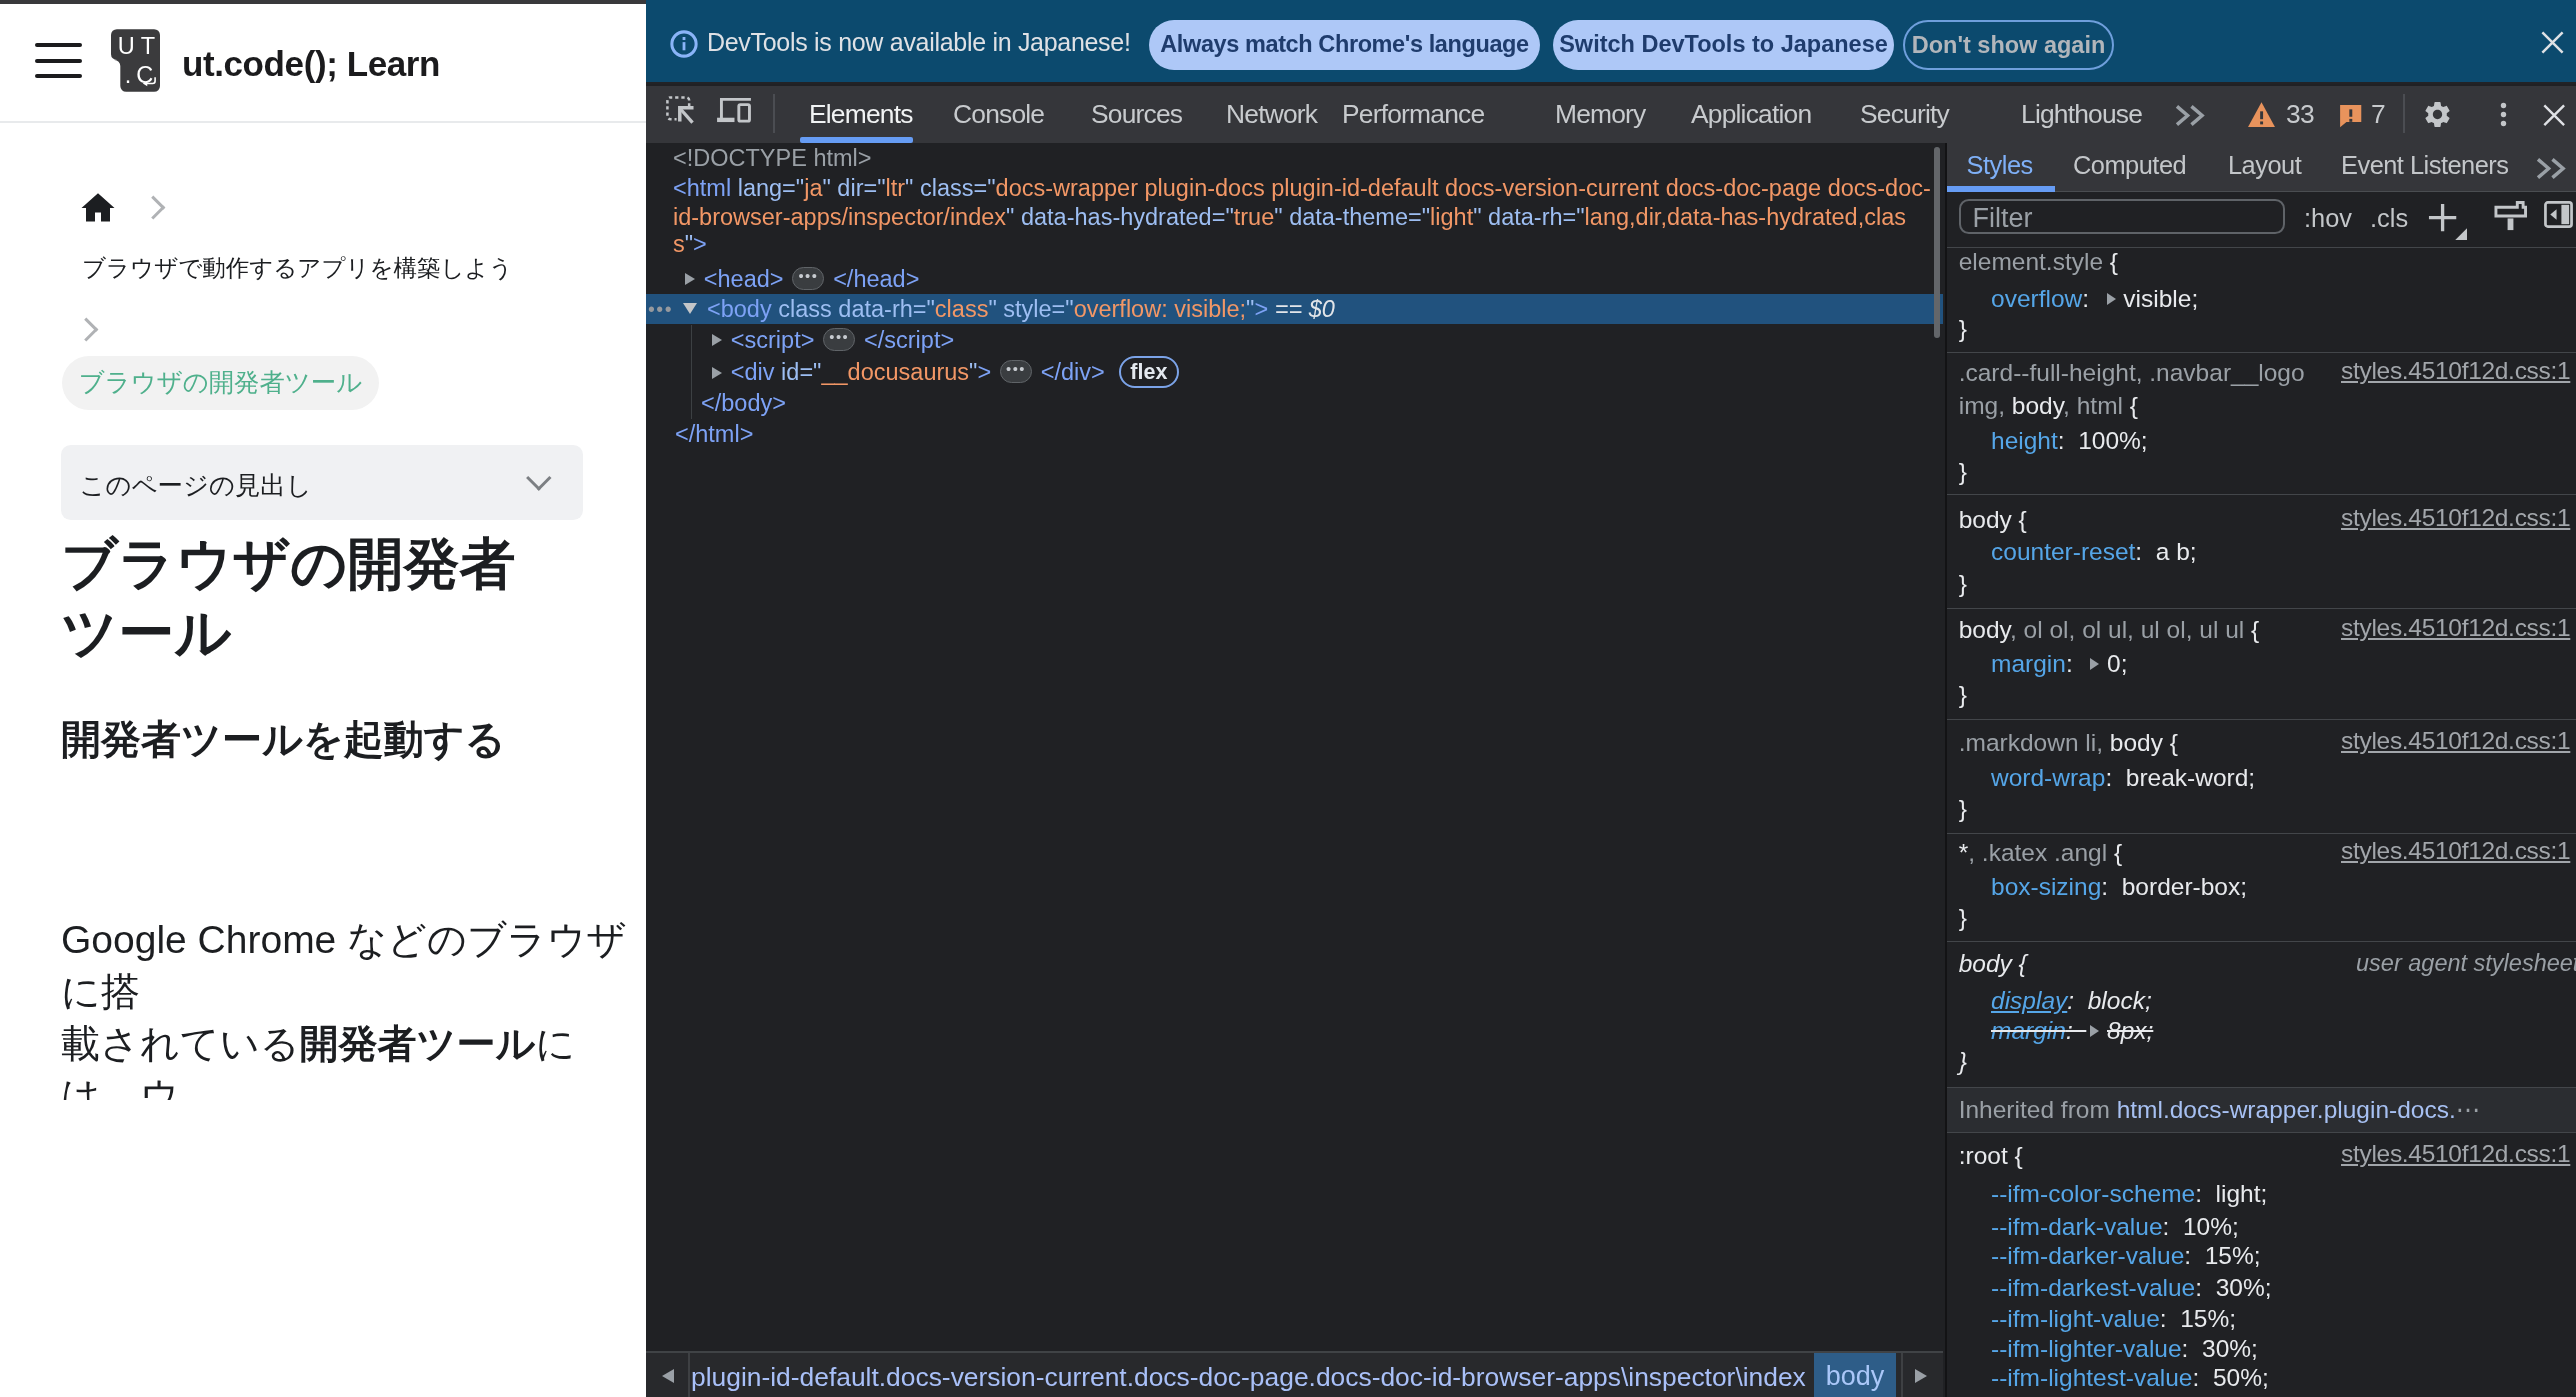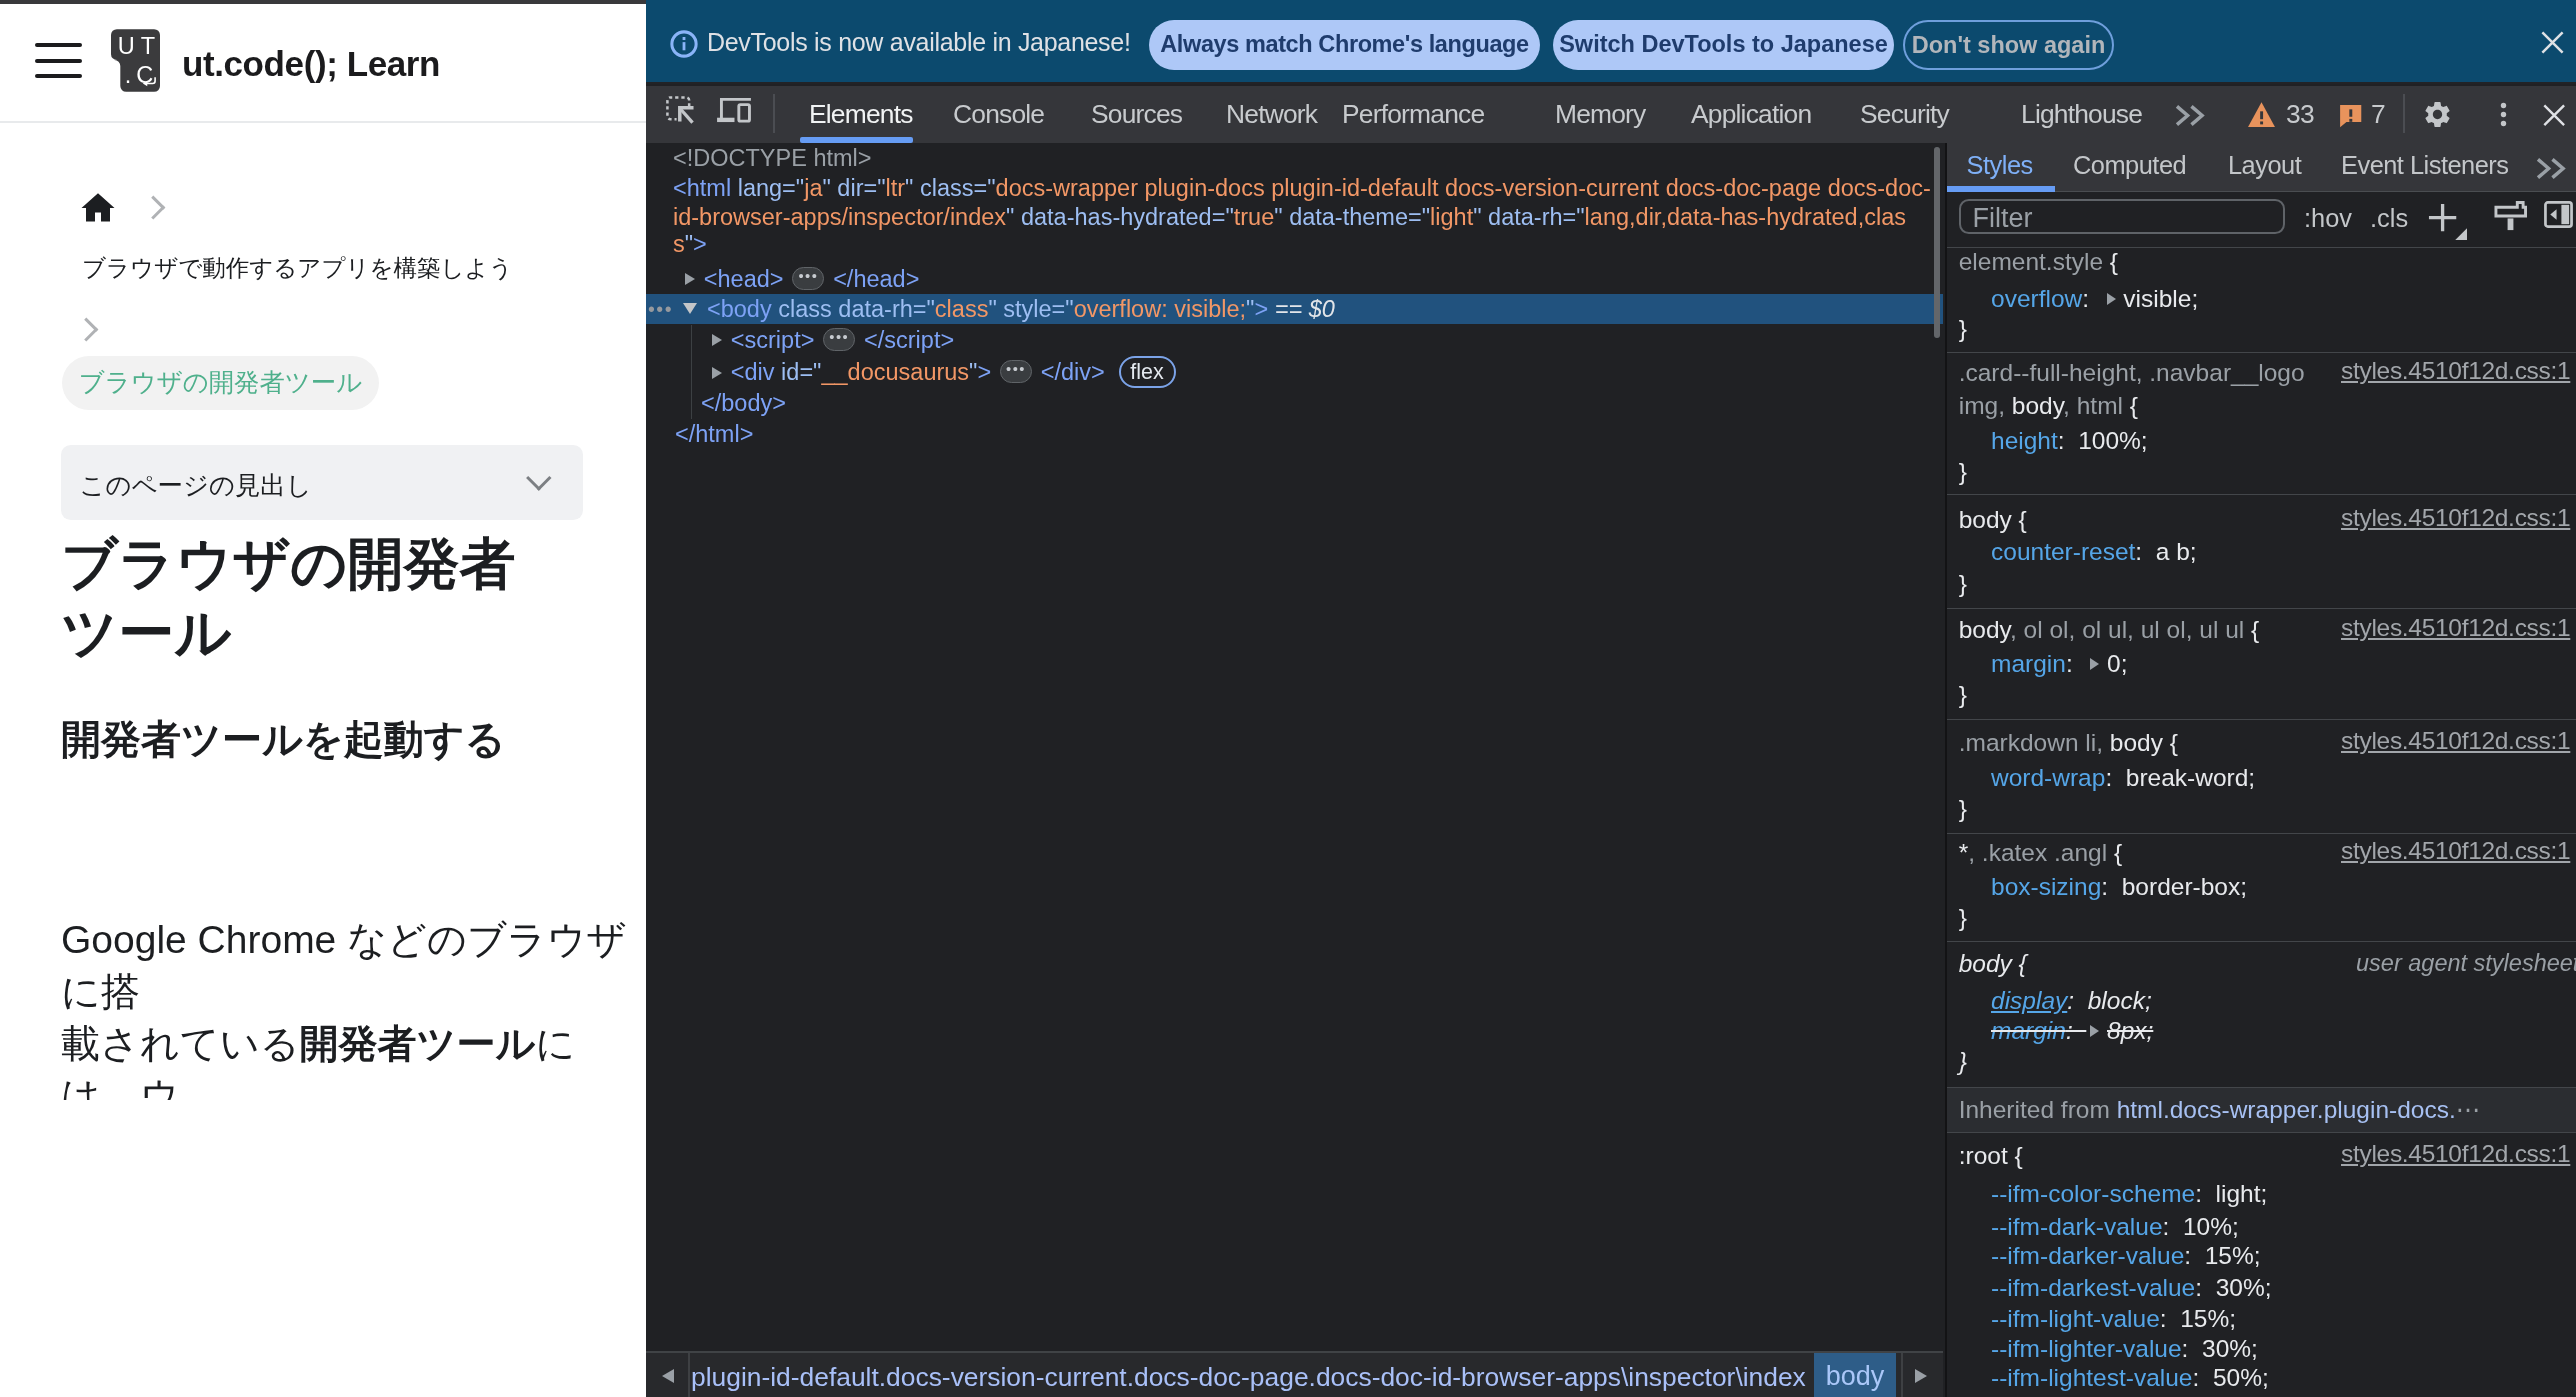--- a/index.html
+++ b/index.html
@@ -33,21 +33,21 @@
 .tab { position:absolute; top:0; height:57px; line-height:57px; font-size:26.4px; letter-spacing:-0.8px; color:#c7cacd; }
 #tabul { position:absolute; left:154px; top:51px; width:113px; height:5.9px; background:#669cf4; border-radius:2px; }
 
 .drow { position:absolute; left:0; width:1370px; height:30px; line-height:30px; font-size:23.5px; white-space:pre; color:#e8eaed; }
 .tag { color:#7da2f5; }
 .attr { color:#9dbef2; }
 .val { color:#f29766; }
 .gray { color:#9aa0a6; }
 .tri { display:inline-block; width:0; height:0; border-left:10.8px solid #9aa0a6; border-top:6.9px solid transparent; border-bottom:6.9px solid transparent; margin-right:8.8px; vertical-align:middle; margin-top:-2.9px;}
 .dots { display:inline-block; vertical-align:middle; margin:0 8.8px 4.9px 8.8px; width:32px; height:23.5px; border-radius:11.7px; background:#3a3d40; border:1.5px solid #606468; text-align:center; line-height:16.6px; color:#c6cacf; font-size:14.7px; letter-spacing:1.5px;}
-.flexbadge { display:inline-block; vertical-align:middle; margin-left:13.7px; margin-bottom:3.9px; padding:0 9.8px; height:32px; line-height:28px; border:2px solid #7ba3e8; border-radius:16.6px; color:#e4e9ef; font-size:21.5px; }
+.flexbadge { display:inline-block; vertical-align:middle; margin-left:13.7px; margin-bottom:3.9px; padding:0 9.8px; height:32px; line-height:28px; border:2px solid #7ba3e8; border-radius:16.6px; color:#e4e9ef; font-size:21.5px;font-weight:bold; }
 
 #sidebar { position:absolute; left:1299px; top:143px; width:692px; height:1255px; background:#202124; border-left:2px solid #131315; }
 #sbtabs { position:absolute; left:0; top:0; width:631px; height:49px; background:#35363a; border-bottom:1px solid #4a4d51; }
 .sbtab { position:absolute; top:0; height:49px; line-height:45px; font-size:25.4px; letter-spacing:-0.5px; color:#c3c6c9; }
 #sbul { position:absolute; left:0; top:43px; width:108px; height:5.9px; background:#669cf4; }
 .srow { position:absolute; left:11.7px; width:626px; height:31px; line-height:31px; font-size:24.5px; white-space:pre; color:#e8eaed; }
 .prop { color:#55a6e8; }
 .sgray { color:#9aa0a6; }
 .slink { position:absolute; font-size:24.5px; letter-spacing:-0.3px; color:#a2a6ab; text-decoration:underline; white-space:pre; }
 .sep { position:absolute; left:0; width:631px; height:1px; background:#43464a; }

